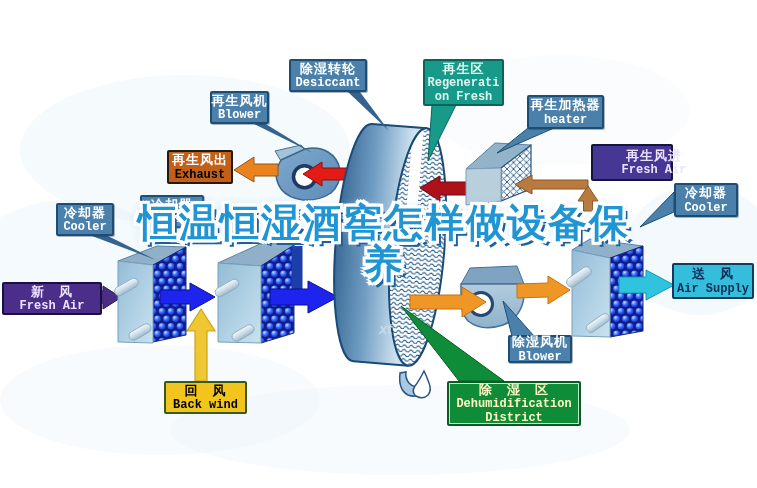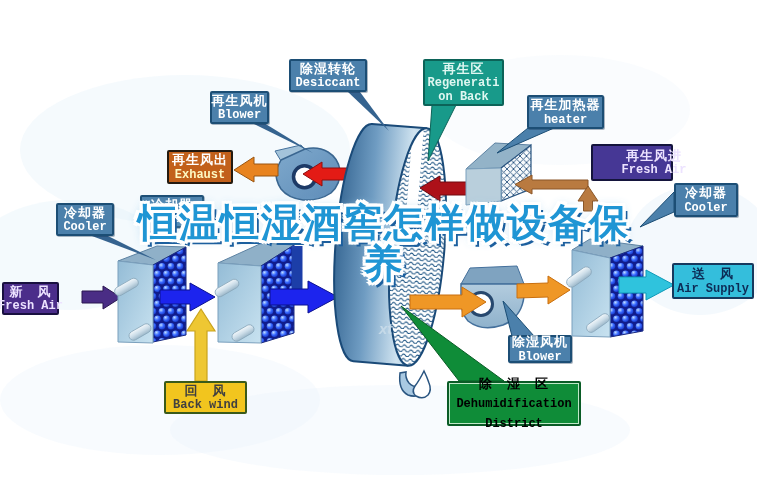--- a/index.html
+++ b/index.html
@@ -21,28 +21,28 @@
   #stage{position:relative;width:757px;height:488px;background:#ffffff;overflow:hidden;
          font-family:"Liberation Sans",sans-serif;}
   #art{position:absolute;left:0;top:0;}
   .label{position:absolute;display:flex;flex-direction:column;align-items:center;justify-content:center;
          box-sizing:border-box;border-radius:2px;line-height:1.18;z-index:5;text-align:center;}
   .label .zh{font-size:13px;font-weight:bold;letter-spacing:1px;white-space:pre;}
   .label .en{font-family:"Liberation Mono",monospace;font-size:12px;font-weight:bold;white-space:pre;}
   .steel{background:var(--steel);border:2px solid var(--steel-border);color:#fff;
          box-shadow:1px 1px 0 rgba(20,50,80,.35);justify-content:center;}
   .tealbox{background:var(--teal);border:2px solid var(--teal-border);color:#dff7f1;text-align:right;}
-  .greenbox{background:var(--green);border:2px solid var(--green-border);color:#000000;
-            box-shadow:inset 0 0 0 1px #bfe8c8;gap:6px;}
-  .goldbox{background:var(--gold);border:2px solid var(--gold-border);color:#404040;}
+  .greenbox{background:var(--green);border:2px solid var(--green-border);color:#fef9c3;
+            box-shadow:inset 0 0 0 1px #bfe8c8;}
+  .goldbox{background:var(--gold);border:2px solid var(--gold-border);color:#000000;}
   .purplebox{background:var(--purple);border:2px solid var(--purple-border);color:#ece2ff;}
   .indigobox{background:var(--indigo);border:2px solid var(--indigo-border);color:#ece2ff;padding-left:44px;}
   .cyanbox{background:var(--cyanlbl);border:2px solid var(--cyan-border);color:#0d2c56;}
   .orangebox{background:var(--orangelbl);border:2px solid var(--orange-border);color:#fff;text-align:center;}
-  .orangebox .en{color:#fef9c3;}
+  .orangebox .en{color:#000000;}
   #title{position:absolute;left:110px;top:202px;width:548px;z-index:9;text-align:center;
          font-size:39px;line-height:41px;font-weight:bold;letter-spacing:2px;color:var(--title-fill);
          text-shadow:
            -3px -3px 0 #fff, 3px -3px 0 #fff, -3px 3px 0 #fff, 3px 3px 0 #fff,
            -3px 0 0 #fff, 3px 0 0 #fff, 0 -3px 0 #fff, 0 3px 0 #fff,
            5px 5px 0 var(--title-shadow), 0 0 10px rgba(160,210,240,.9);}
 </style>
 </head>
 <body>
 
@@ -246,21 +246,21 @@
   </div>
 
   <div class="label steel" style="left:210px;top:91px;width:59px;height:33px">
     <span class="zh">再生风机</span>
     <span class="en">Blower</span>
   </div>
 
   <div class="label tealbox" style="left:423px;top:59px;width:81px;height:47px">
     <span class="zh">再生区</span>
     <span class="en">Regenerati</span>
-    <span class="en">on Back</span>
+    <span class="en">on Fresh</span>
   </div>
 
   <div class="label steel" style="left:527px;top:95px;width:77px;height:34px">
     <span class="zh">再生加热器</span>
     <span class="en">heater</span>
   </div>
 
   <div class="label indigobox" style="left:591px;top:144px;width:82px;height:37px">
     <span class="zh">再生风进</span>
     <span class="en">Fresh Air</span>
@@ -274,21 +274,21 @@
   <div class="label orangebox" style="left:167px;top:150px;width:66px;height:34px">
     <span class="zh">再生风出</span>
     <span class="en">Exhaust</span>
   </div>
 
   <div class="label steel" style="left:56px;top:203px;width:58px;height:33px">
     <span class="zh">冷却器</span>
     <span class="en">Cooler</span>
   </div>
 
-  <div class="label purplebox" style="left:2px;top:282px;width:57px;height:33px">
+  <div class="label purplebox" style="left:2px;top:282px;width:100px;height:33px">
     <span class="zh">新　风</span>
     <span class="en">Fresh Air</span>
   </div>
 
   <div class="label goldbox" style="left:164px;top:381px;width:83px;height:33px">
     <span class="zh">回　风</span>
     <span class="en">Back wind</span>
   </div>
 
   <div class="label steel" style="left:508px;top:335px;width:64px;height:28px">

